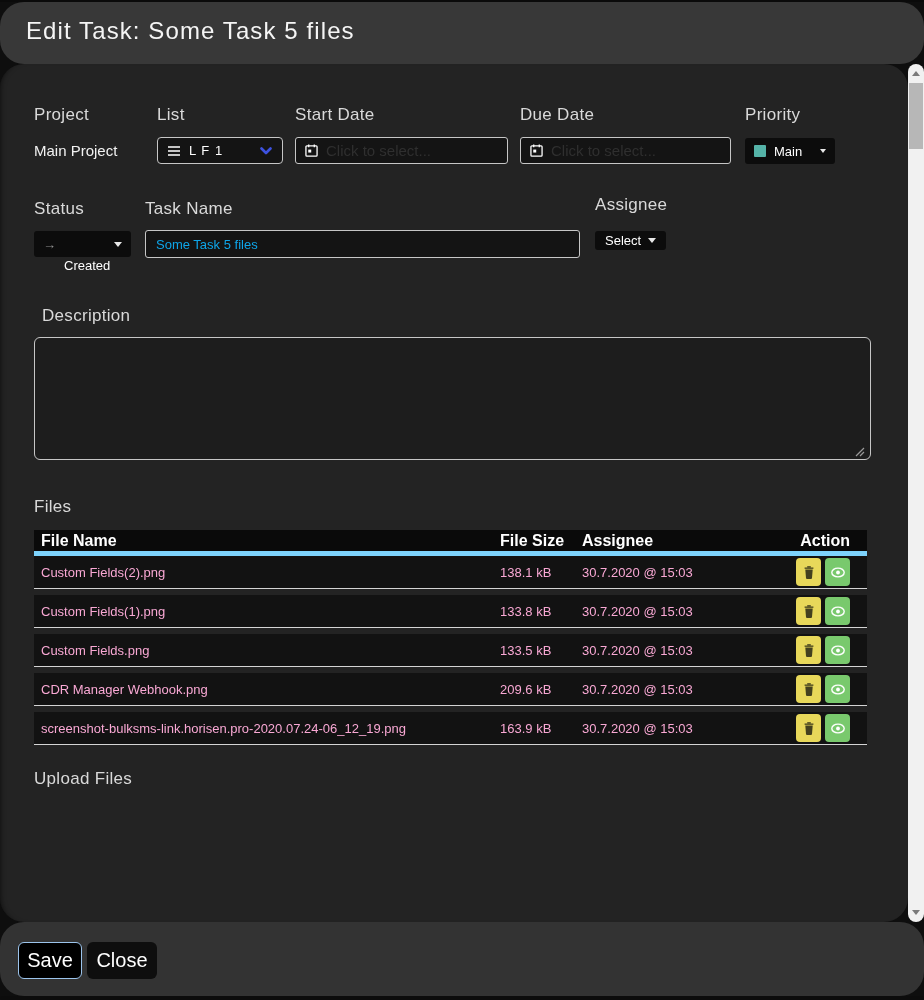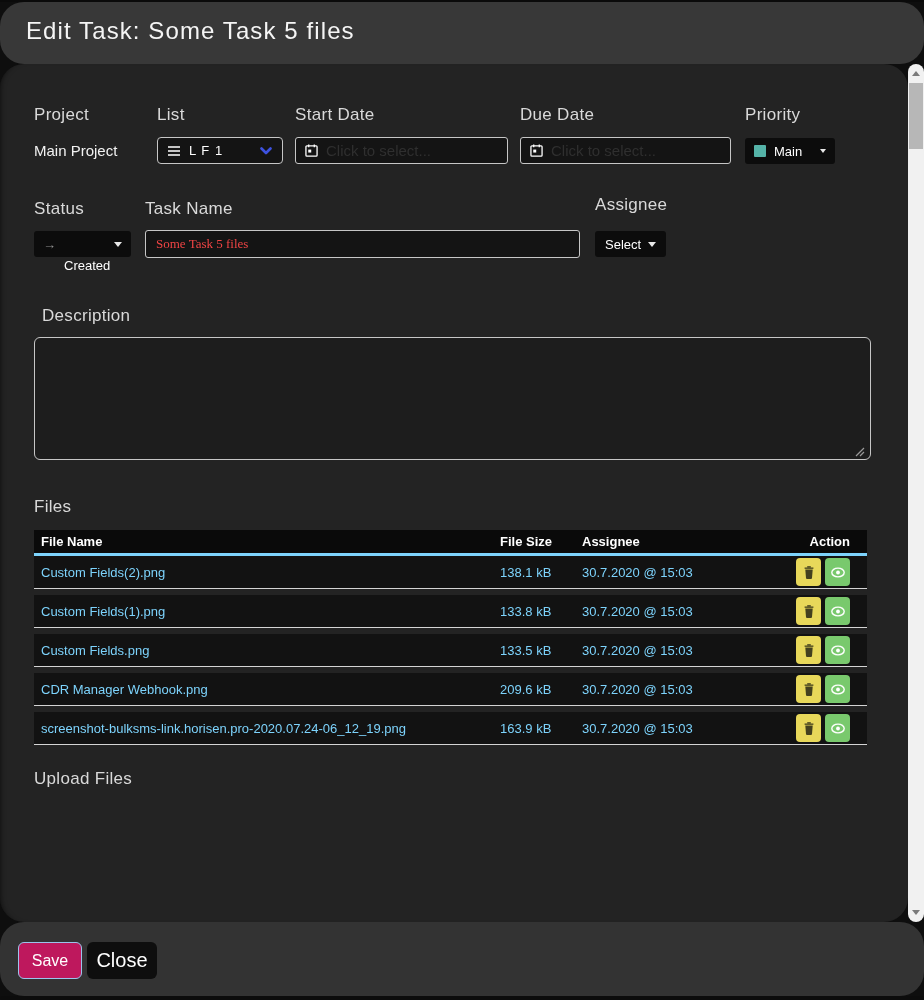--- a/index.html
+++ b/index.html
@@ -39,33 +39,33 @@
   .btn-priority .txt { margin-right:auto; }
   .btn-priority .caret { border-left-width:3.5px; border-right-width:3.5px; border-top-width:4.5px; }
 
   .lbl-status { left:34px; top:135px; }
   .btn-status { left:34px; top:167px; width:97px; height:26px; padding:0 9px; }
   .arrow-r { color:#919191; font-size:13px; margin-right:8px; }
   .btn-status .txt { margin-right:auto;margin-top:42px; }
   .btn-status .caret { margin-left:4px; }
 
   .lbl-taskname { left:145px; top:135px; }
-  .inp-taskname { left:145px; top:166px; width:435px; height:28px; border:1px solid #c6c6c6; background:#141414; border-radius:3px; color:#ef4444; font-size:13px; padding:0 10px; font-family:Liberation Serif, serif; outline:none; }
+  .inp-taskname { left:145px; top:166px; width:435px; height:28px; border:1px solid #c6c6c6; background:#141414; border-radius:3px; color:#0ea5e9; font-size:13px; padding:0 10px; font-family:Liberation Sans, sans-serif; outline:none; }
 
   .lbl-assignee { left:595px; top:131px; }
-  .btn-assignee { left:595px; top:167px; width:71px; height:26px; padding:0 10px; justify-content:space-between; }
+  .btn-assignee { left:595px; top:167px; width:71px; height:19px; padding:0 10px; justify-content:space-between; }
 
   .lbl-desc { left:42px; top:242px; }
   .txt-desc { left:34px; top:273px; width:837px; height:123px; border:1px solid #c6c6c6; background:#1d1d1d; border-radius:6px; resize:none; outline:none; }
   .grip { position:absolute; left:853px; top:381px; width:12px; height:12px; }
 
   .lbl-files { left:34px; top:433px; }
   .ftable { left:34px; top:466px; width:833px; }
-  .thead { height:26px; background:#0a0a0a; border-bottom:3px solid #7dd3fc; display:flex; align-items:center; color:#fff; font-weight:bold; font-size:13px; }
-  .trow { height:33px; background:#121212; border-bottom:1px solid #d4d4d4; margin-bottom:6px; display:flex; align-items:center; color:#7dd3fc; font-size:13px; }
+  .thead { height:26px; background:#0a0a0a; border-bottom:5px solid #7dd3fc; display:flex; align-items:center; color:#fff; font-weight:bold; font-size:16px; }
+  .trow { height:33px; background:#121212; border-bottom:1px solid #d4d4d4; margin-bottom:6px; display:flex; align-items:center; color:#f9a8d4; font-size:13px; }
   .c-name { width:466px; padding-left:7px; overflow:hidden; white-space:nowrap; }
   .c-size { width:82px; }
   .c-upl { flex:1; }
   .c-act { padding-right:17px; margin-left:auto; display:flex; gap:4px; }
   .abtn { width:25px; height:28px; border-radius:4px; display:flex; align-items:center; justify-content:center; border:none; }
   .btn-del { background:#e8d85a; }
   .btn-view { background:#79c96d; }
 
   .lbl-upload { left:34px; top:705px; }
   .dropzone { left:34px; top:736px; width:837px; height:200px; background:#1e1e1e;
@@ -78,21 +78,21 @@
     background-position: 0 0, 0 100%, 0 0, 100% 0;
     background-repeat: no-repeat; }
   .droptext { position:absolute; left:0; top:92px; width:100%; text-align:center; font-size:25px; color:#575757; letter-spacing:0.5px; }
 
   .scrollbar { left:908px; top:64px; width:16px; height:858px; background:#f1f1f1; }
   .sb-up { position:absolute; top:7px; left:4px; width:0; height:0; border-left:4px solid transparent; border-right:4px solid transparent; border-bottom:5px solid #7a7a7a; }
   .sb-thumb { position:absolute; top:19px; left:1px; width:14px; height:66px; background:#b7b7b7; }
   .sb-down { position:absolute; bottom:7px; left:4px; width:0; height:0; border-left:4px solid transparent; border-right:4px solid transparent; border-top:5px solid #7a7a7a; }
 
   .footer { left:0; top:922px; width:924px; height:74px; background:#333333; }
-  .btn-save { position:absolute; left:18px; top:20px; width:64px; height:37px; background:#be185d; border:1px solid #9cc4ec; border-radius:6px; color:#fff; font-size:16px; display:flex; align-items:center; justify-content:center; font-family:"Liberation Sans", sans-serif; }
+  .btn-save { position:absolute; left:18px; top:20px; width:64px; height:37px; background:#000000; border:1px solid #9cc4ec; border-radius:6px; color:#fff; font-size:20px; display:flex; align-items:center; justify-content:center; font-family:"Liberation Sans", sans-serif; }
   .btn-close { position:absolute; left:87px; top:20px; width:70px; height:37px; background:#0e0e0e; border:none; border-radius:6px; color:#fff; font-size:20px; display:flex; align-items:center; justify-content:center; font-family:"Liberation Sans", sans-serif; }
   .bstrip { left:0; top:996px; width:924px; height:4px; background:#0c0c0c; }
 </style>
 </head>
 <body>
 
 <div class="abs topline"></div>
 
 <div class="abs header">
   <div class="title">Edit Task: Some Task 5 files</div>

